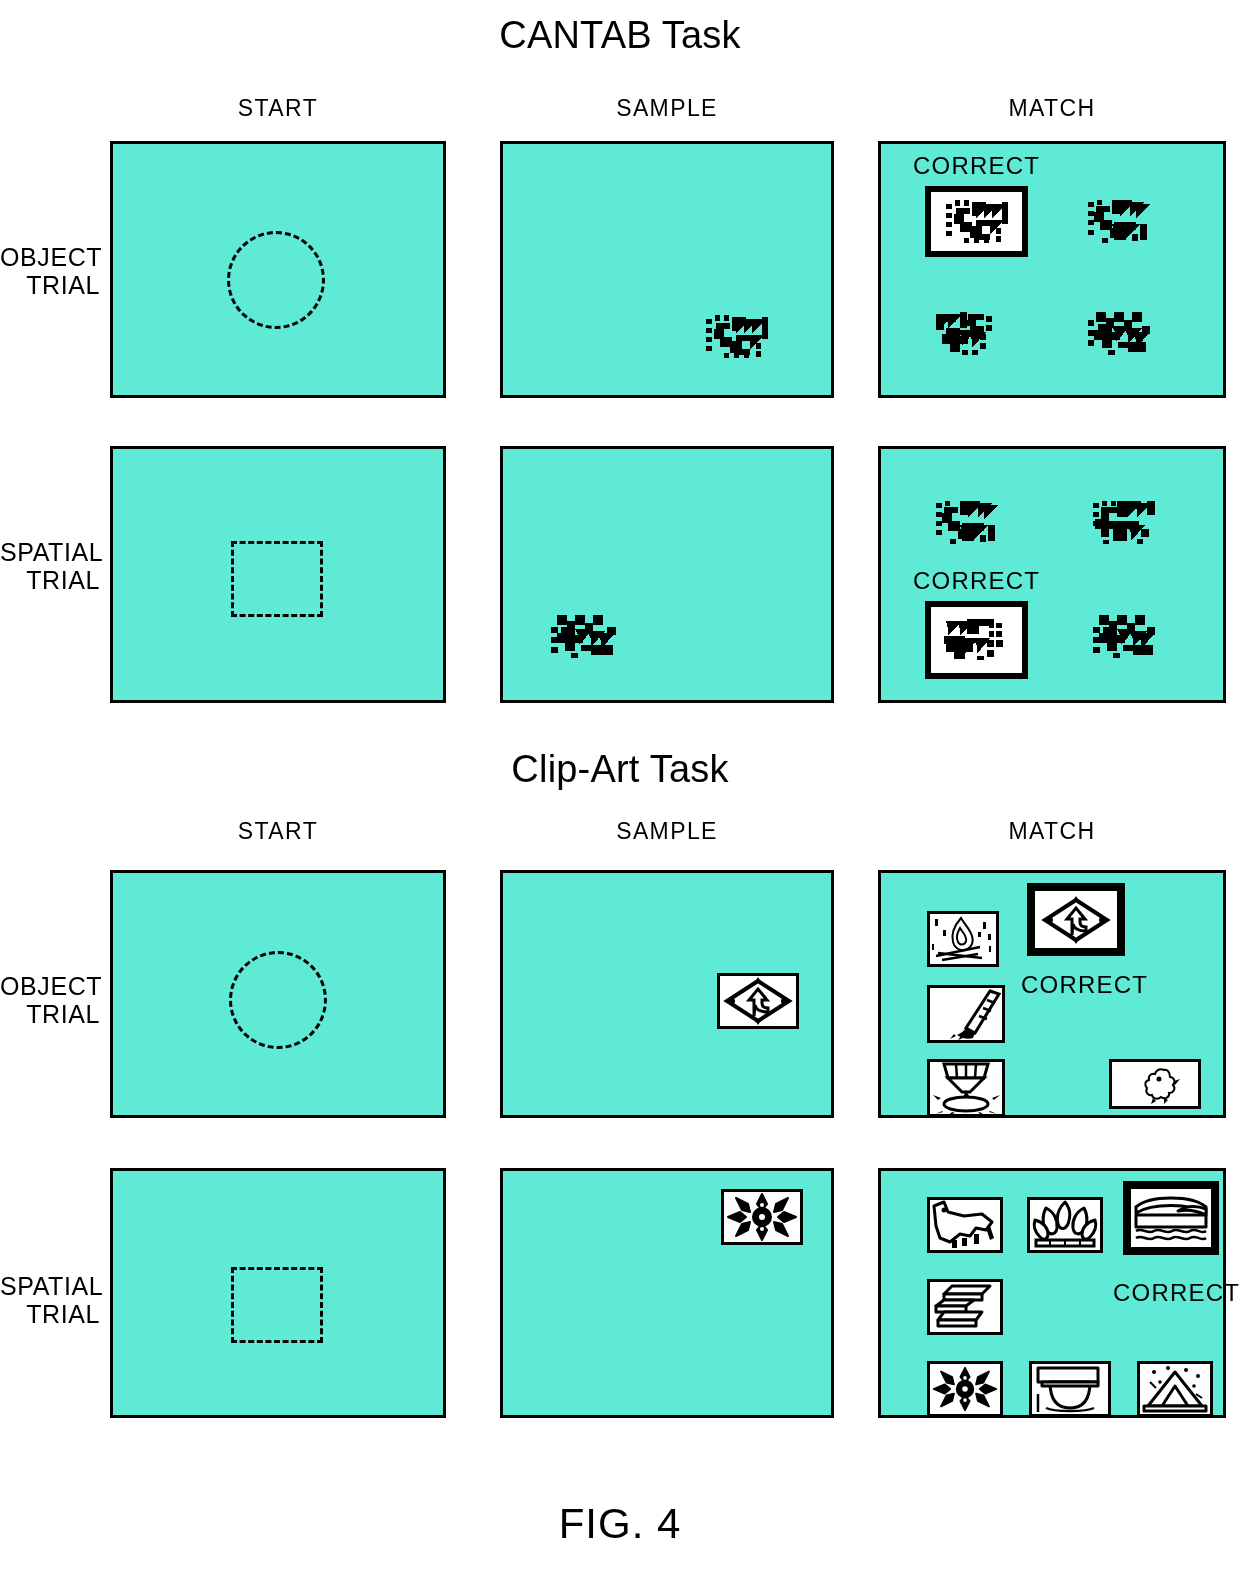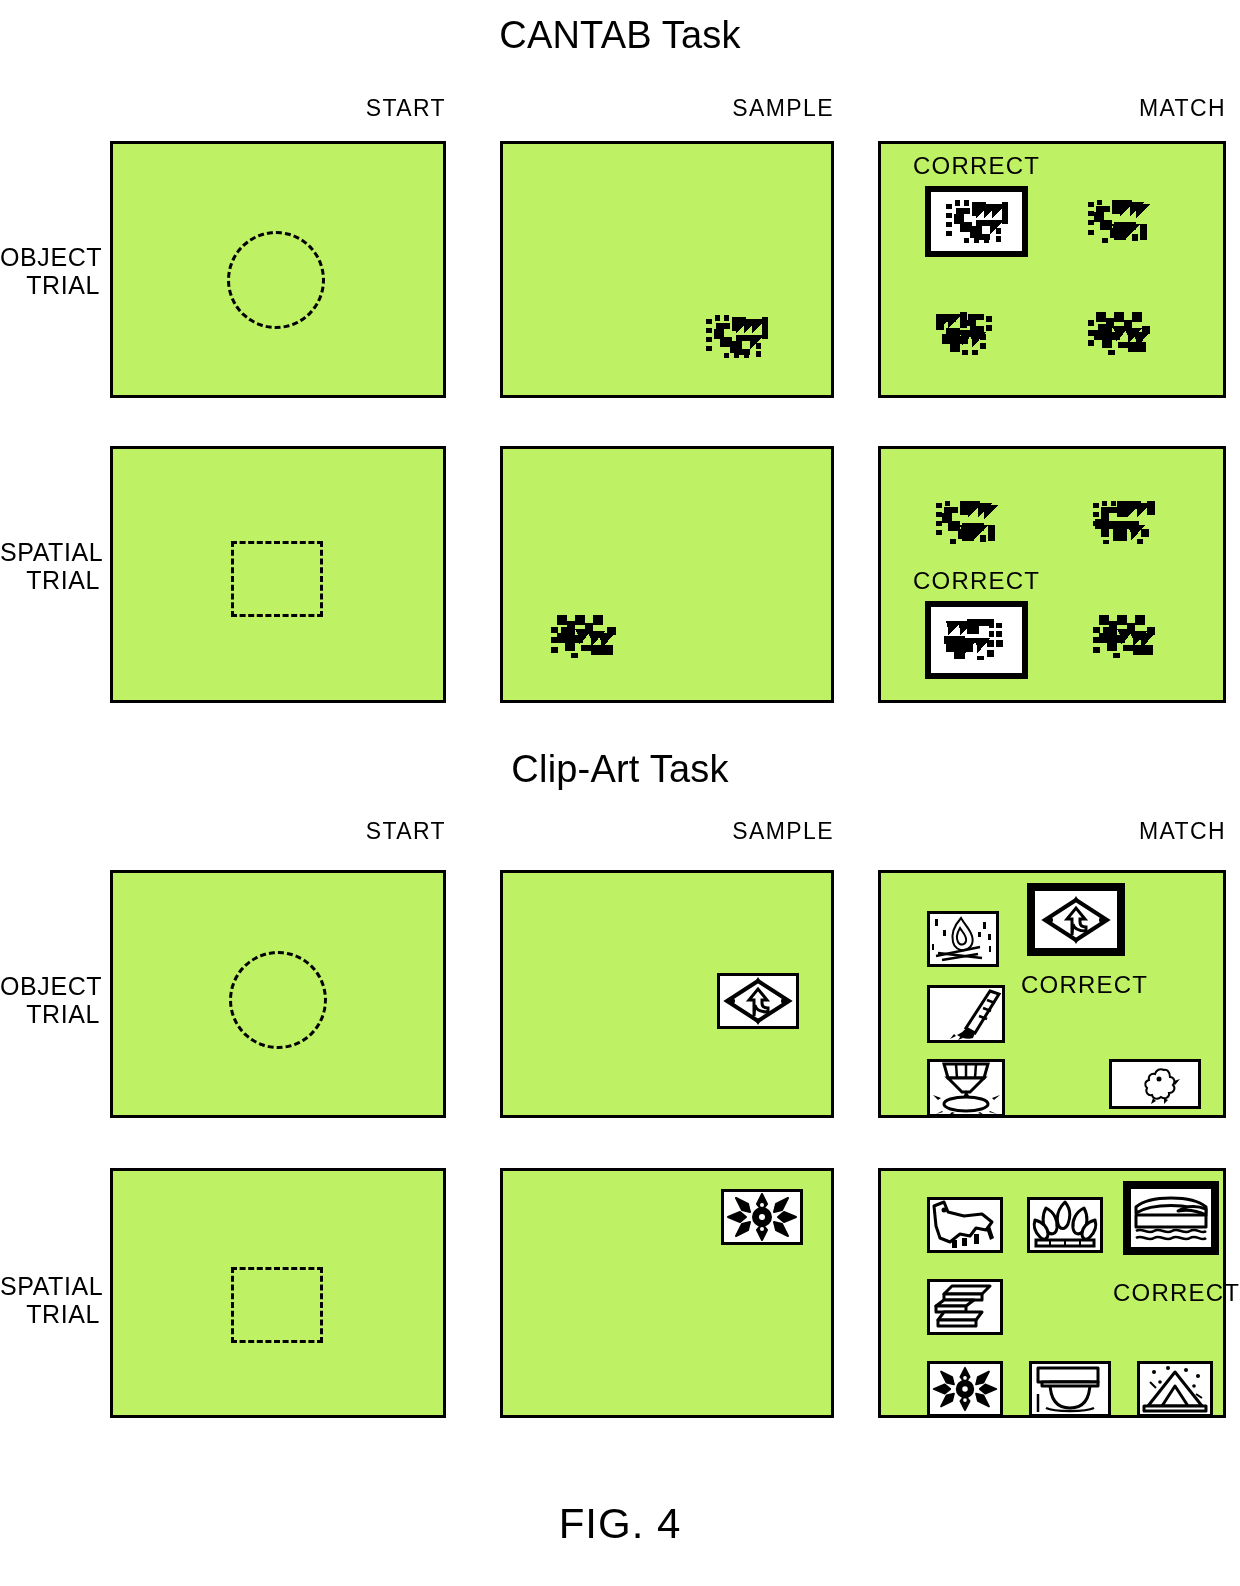--- a/index.html
+++ b/index.html
@@ -17,32 +17,32 @@
     font-size:38px;font-weight:400;letter-spacing:.2px;
     width:100%;text-align:center;left:0;
   }
   .fig-label{
     font-size:42px;font-weight:400;letter-spacing:1px;
     width:100%;text-align:center;left:0;
   }
 
   
   .col-head{
-    font-size:23px;letter-spacing:1.4px;text-align:right;
+    font-size:23px;letter-spacing:1.4px;text-align:center;
   }
 
   
   .row-label{
     font-size:25px;letter-spacing:.6px;line-height:1.12;
     text-align:right;
   }
 
   
   .panel{
-    border:3px solid #000;background:#bef264;box-sizing:border-box;
+    border:3px solid #000;background:#5eead4;box-sizing:border-box;
   }
 
   
   .fix-circle{
     border:3px dashed #000;border-radius:50%;box-sizing:border-box;
   }
   .fix-square{
     border:3px dashed #000;box-sizing:border-box;
   }
 

